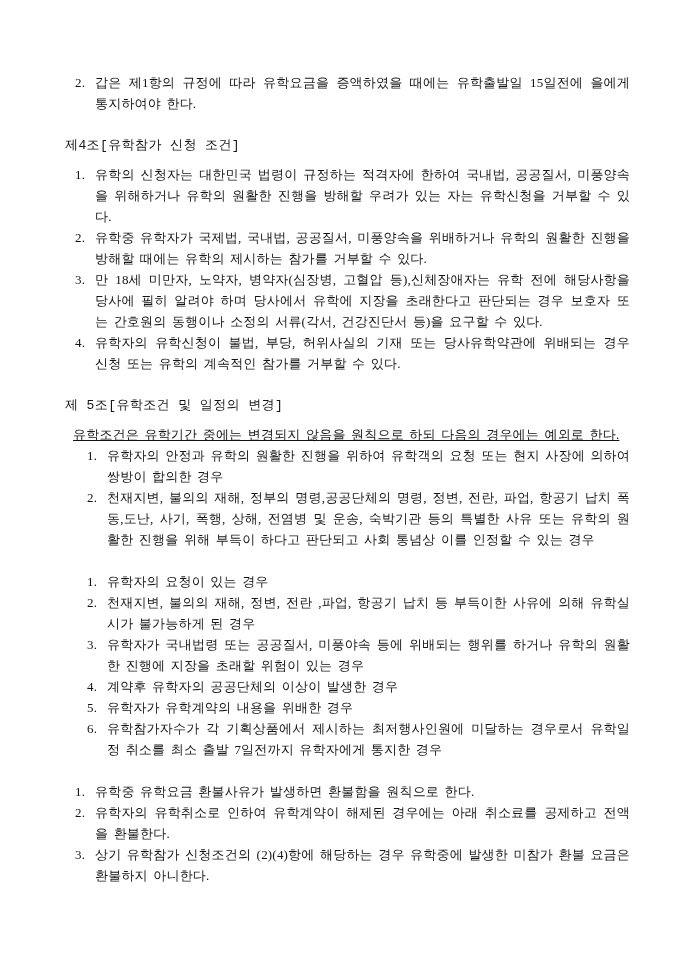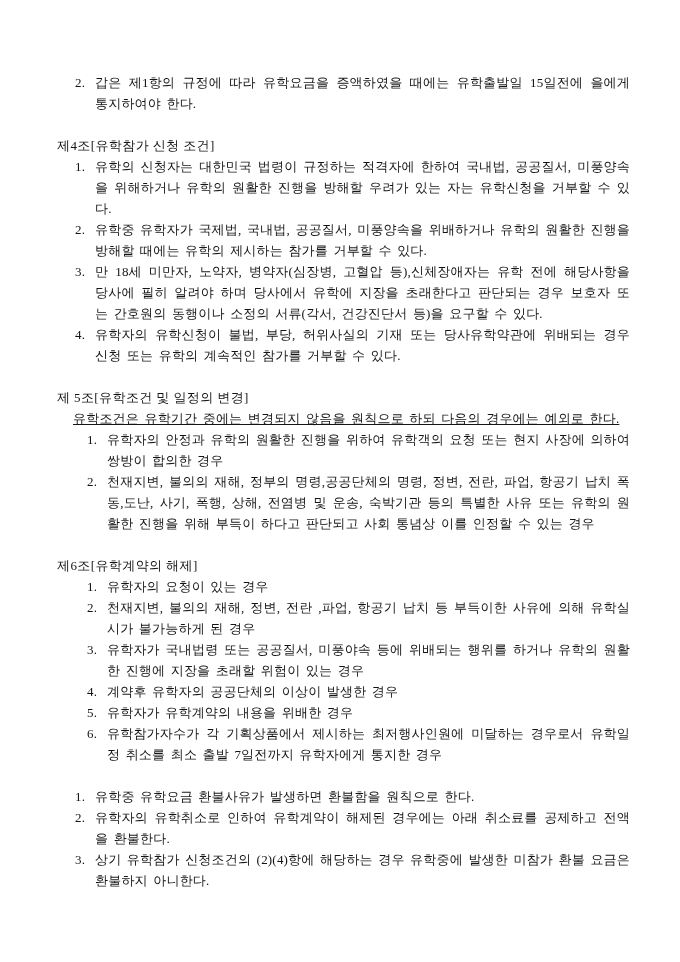--- a/index.html
+++ b/index.html
@@ -13,25 +13,26 @@
     padding: 72px 50px 40px 57px;
     font-family: "Liberation Serif", "DejaVu Serif", serif;
     font-size: 13px;
     line-height: 21px;
     letter-spacing: 0.2px;
     overflow: hidden;
   }
   section { margin: 0 0 21px 0; }
   section:last-child { margin-bottom: 0; }
   .article-heading {
-    margin: 0;
+    margin: 8px;
     font-size: 13px;
     font-weight: normal;
     line-height: 21px;
     letter-spacing: 0.4px;
+    font-family: Liberation Mono, monospace;
   }
   .intro {
     margin-left: 16px;
     text-align: justify;
     word-spacing: 2px;
     text-decoration: underline;
   }
   .item {
     display: flex;
     margin-left: 18px;
@@ -86,21 +87,20 @@
       <span class="num">1.</span>
       <span class="txt">유학자의 안정과 유학의 원활한 진행을 위하여 유학객의 요청 또는 현지 사장에 의하여 쌍방이 합의한 경우</span>
     </div>
     <div class="item">
       <span class="num">2.</span>
       <span class="txt">천재지변, 불의의 재해, 정부의 명령,공공단체의 명령, 정변, 전란, 파업, 항공기 납치 폭동,도난, 사기, 폭행, 상해, 전염병 및 운송, 숙박기관 등의 특별한 사유 또는 유학의 원활한 진행을 위해 부득이 하다고 판단되고 사회 통념상 이를 인정할 수 있는 경우</span>
     </div>
   </section>
 
   <section class="deep">
-    <h2 class="article-heading">제6조[유학계약의 해제]</h2>
     <div class="item">
       <span class="num">1.</span>
       <span class="txt">유학자의 요청이 있는 경우</span>
     </div>
     <div class="item">
       <span class="num">2.</span>
       <span class="txt">천재지변, 불의의 재해, 정변, 전란 ,파업, 항공기 납치 등 부득이한 사유에 의해 유학실시가 불가능하게 된 경우</span>
     </div>
     <div class="item">
       <span class="num">3.</span>

